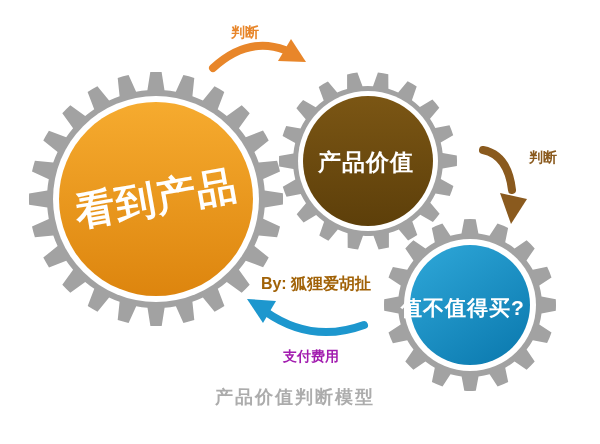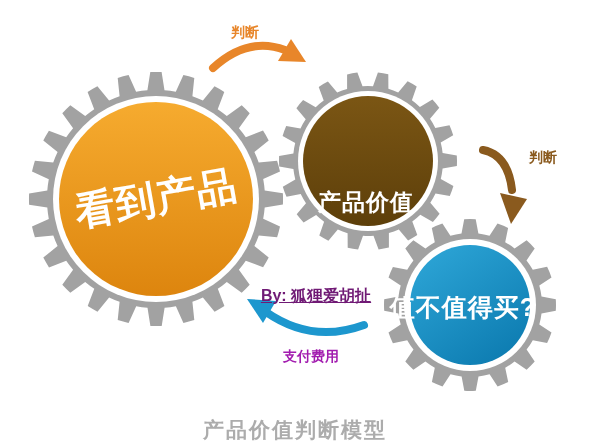--- a/index.html
+++ b/index.html
@@ -8,24 +8,24 @@
     position:relative;width:600px;height:444px;background:#fff;overflow:hidden;
   }
   .canvas svg{position:absolute;left:0;top:0;}
   .label{
     position:absolute;transform:translate(-50%,-50%);
     font-weight:bold;white-space:nowrap;line-height:1;
   }
   .gear-label{color:#fff;letter-spacing:1px;}
   .lbl-see-product{font-size:40px;transform:translate(-50%,-50%) rotate(-10deg);}
   .lbl-product-value{font-size:23px;}
-  .lbl-worth-buying{font-size:25px;}
+  .lbl-worth-buying{font-size:21px;}
   .arrow-label{font-size:14px;}
   .byline{font-size:16px;}
-  .caption{font-size:21px;letter-spacing:2px;margin-top:32px;}
+  .caption{font-size:18px;letter-spacing:2px;}
 </style>
 </head>
 <body>
 
 <div class="canvas">
 
   <svg id="diagram-svg" width="600" height="444" viewBox="0 0 600 444">
       <defs>
         <linearGradient id="grad0" x1="0" y1="0" x2="0" y2="1">
       <stop offset="0" stop-color="#7B5614"></stop>
@@ -64,27 +64,27 @@
       <polygon points="511,224 500,193 527,199" fill="#8A5A1E"></polygon>
     </g>
       <g>
       <path d="M364 325 Q312 344 266 312" fill="none" stroke="#1D97CE" stroke-width="8" stroke-linecap="round"></path>
       <polygon points="247,299 276,301 263,323" fill="#1D97CE"></polygon>
     </g>
     </svg>
 
   <div class="label gear-label lbl-see-product" style="left:156px;top:198px;">看到产品</div>
 
-  <div class="label gear-label lbl-product-value" style="left:366px;top:162px;margin-top:40px;">产品价值</div>
+  <div class="label gear-label lbl-product-value" style="left:366px;top:162px;">产品价值</div>
 
   <div class="label gear-label lbl-worth-buying" style="left:463px;top:307px;">值不值得买?</div>
 
   <div class="label arrow-label" style="left: 245px; top: 32px; color: rgb(232, 134, 42);">判断</div>
 
   <div class="label arrow-label" style="left: 543px; top: 157px; color: rgb(138, 90, 30);">判断</div>
 
   <div class="label arrow-label" style="left: 311px; top: 356px; color: #a21caf;">支付费用</div>
 
-  <div class="label byline" style="left: 316px; top: 296px; color: #701a75; text-decoration: underline;">By: 狐狸爱胡扯</div>
+  <div class="label byline" style="left: 316px; top: 284px; color: #a16207;">By: 狐狸爱胡扯</div>
 
   <div class="label caption" style="left: 295px; top: 397px; color: rgb(172, 172, 172);">产品价值判断模型</div>
 
 </div>
 
 </body></html>

